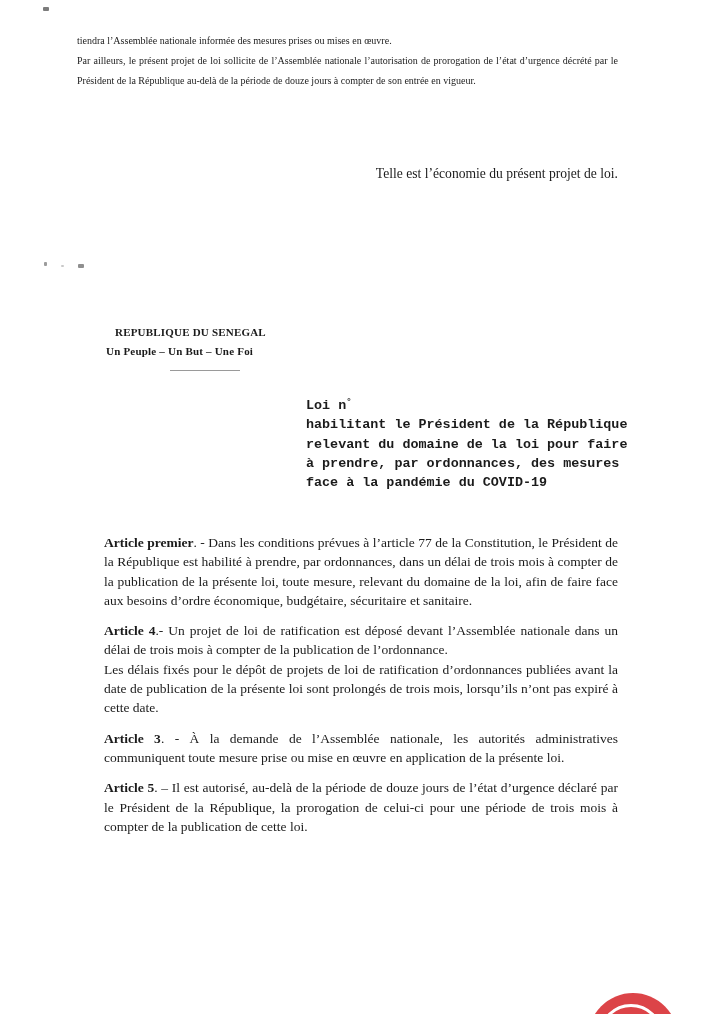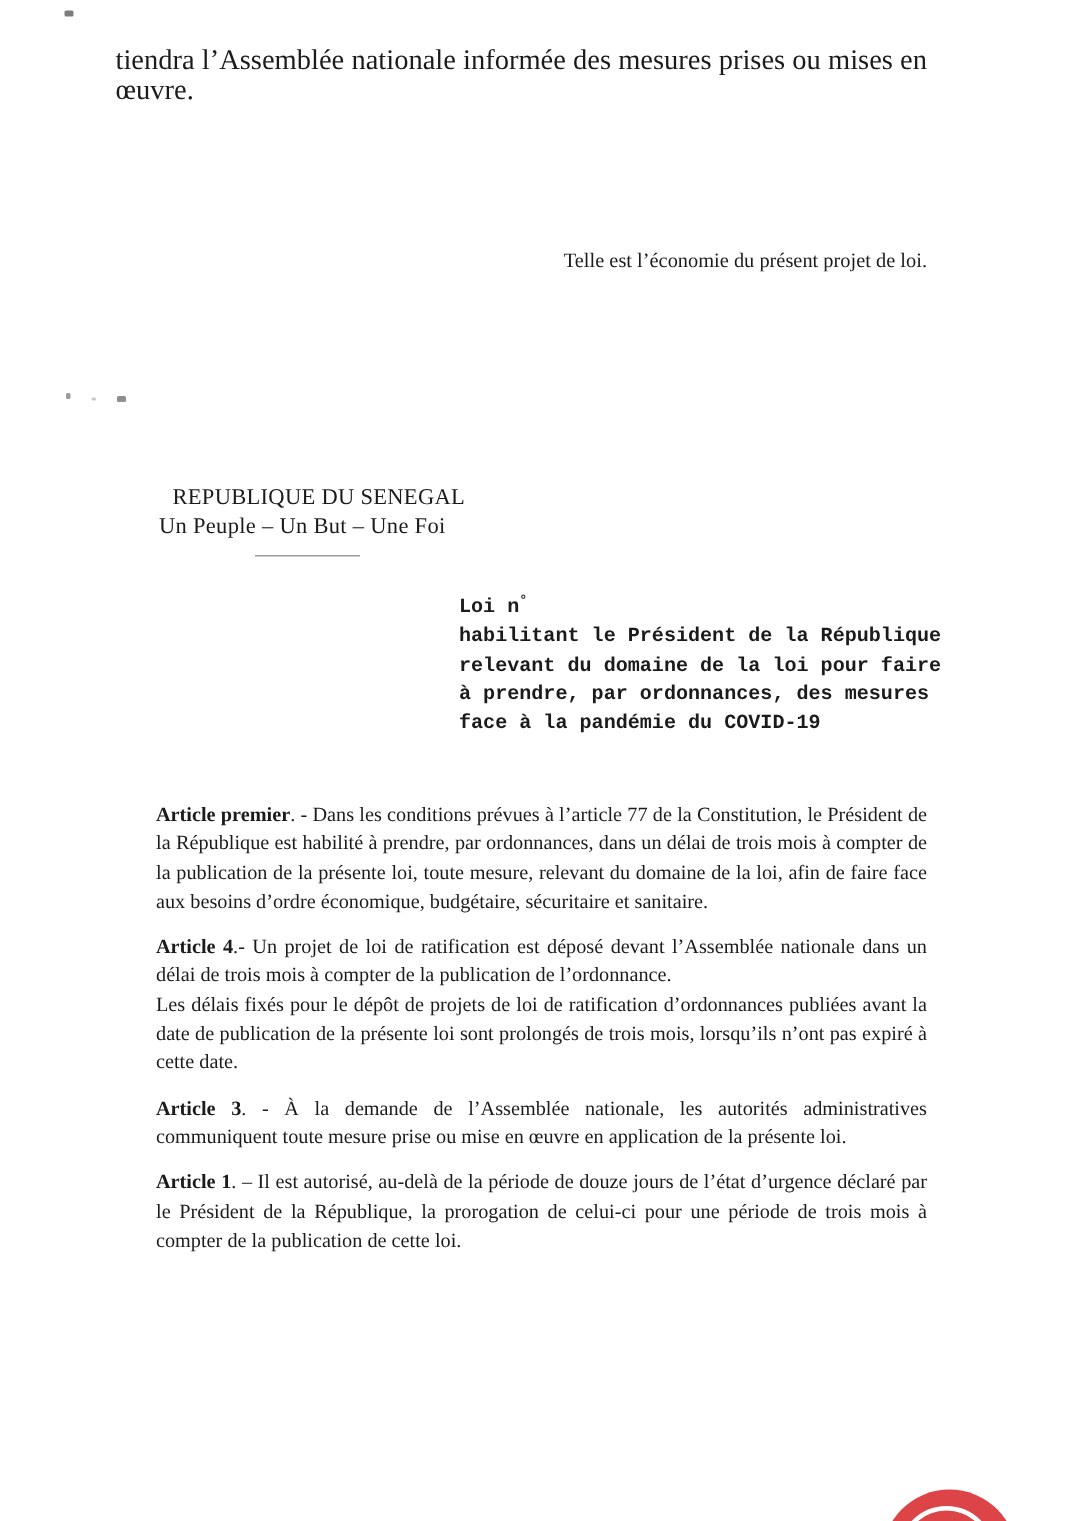--- a/index.html
+++ b/index.html
@@ -34,21 +34,21 @@
   .speck.s2 { left: 44px;  top: 262px; width: 3px; height: 4px; opacity:.55; }
   .speck.s3 { left: 61px;  top: 265px; width: 3px; height: 2px; opacity:.30; }
   .speck.s4 { left: 78px;  top: 264px; width: 6px; height: 4px; opacity:.62; }
 
   
   .intro {
     position: absolute;
     left: 77px;
     top: 31px;
     width: 541px;
-    font-size: 19px;
+    font-size: 10px;
     line-height: 20.2px;
     text-align: justify;
     text-justify: inter-word;
   }
   .intro p { margin: 0; }
 
   .telle {
     position: absolute;
     left: 77px;
     top: 164px;
@@ -57,22 +57,22 @@
     line-height: 20.2px;
     text-align: right;
   }
 
   
   .rep-header {
     position: absolute;
     left: 106px;
     top: 323px;
     width: 320px;
-    font-weight: normal;
-    font-size: 15px;
+    font-weight: bold;
+    font-size: 11px;
     line-height: 19px;
     letter-spacing: .2px;
   }
   .rep-header .line1 { padding-left: 9px; }
   .rep-header .line2 { padding-left: 0px; }
 
   .rule {
     position: absolute;
     left: 170px;
     top: 370px;
@@ -147,20 +147,21 @@
 
 <div class="page">
 
   <div class="speck s1"></div>
   <div class="speck s2"></div>
   <div class="speck s3"></div>
   <div class="speck s4"></div>
 
   <div class="intro">
     <p>tiendra l’Assemblée nationale informée des mesures prises ou mises en œuvre.</p>
+    <p>Par ailleurs, le présent projet de loi sollicite de l’Assemblée nationale l’autorisation de prorogation de l’état d’urgence décrété par le Président de la République au-delà de la période de douze jours à compter de son entrée en vigueur.</p>
   </div>
 
   <div class="telle">Telle est l’économie du présent projet de loi.</div>
 
   <div class="rep-header">
     <div class="line1">REPUBLIQUE DU SENEGAL</div>
     <div class="line2">Un Peuple – Un But – Une Foi</div>
   </div>
   <div class="rule"></div>
 
@@ -181,21 +182,21 @@
     <p class="article">
       <span class="lbl">Article 4</span><span>.- </span><span>Un projet de loi de ratification est déposé devant l’Assemblée nationale dans un délai de trois mois à compter de la publication de l’ordonnance.</span>
       <span class="sub">Les délais fixés pour le dépôt de projets de loi de ratification d’ordonnances publiées avant la date de publication de la présente loi sont prolongés de trois mois, lorsqu’ils n’ont pas expiré à cette date.</span>
     </p>
 
     <p class="article">
       <span class="lbl">Article 3</span><span>. - </span><span>À la demande de l’Assemblée nationale, les autorités administratives communiquent toute mesure prise ou mise en œuvre en application de la présente loi.</span>
     </p>
 
     <p class="article">
-      <span class="lbl">Article 1</span><span>. – </span><span>Il est autorisé, au-delà de la période de douze jours de l’état d’urgence déclaré par le Président de la République, la prorogation de celui-ci pour une période de trois mois à compter de la publication de cette loi.</span>
+      <span class="lbl">Article 5</span><span>. – </span><span>Il est autorisé, au-delà de la période de douze jours de l’état d’urgence déclaré par le Président de la République, la prorogation de celui-ci pour une période de trois mois à compter de la publication de cette loi.</span>
     </p>
 
   </div>
 
   <div class="seal">
     <div class="inner-ring"></div>
   </div>
 
 </div>
 

